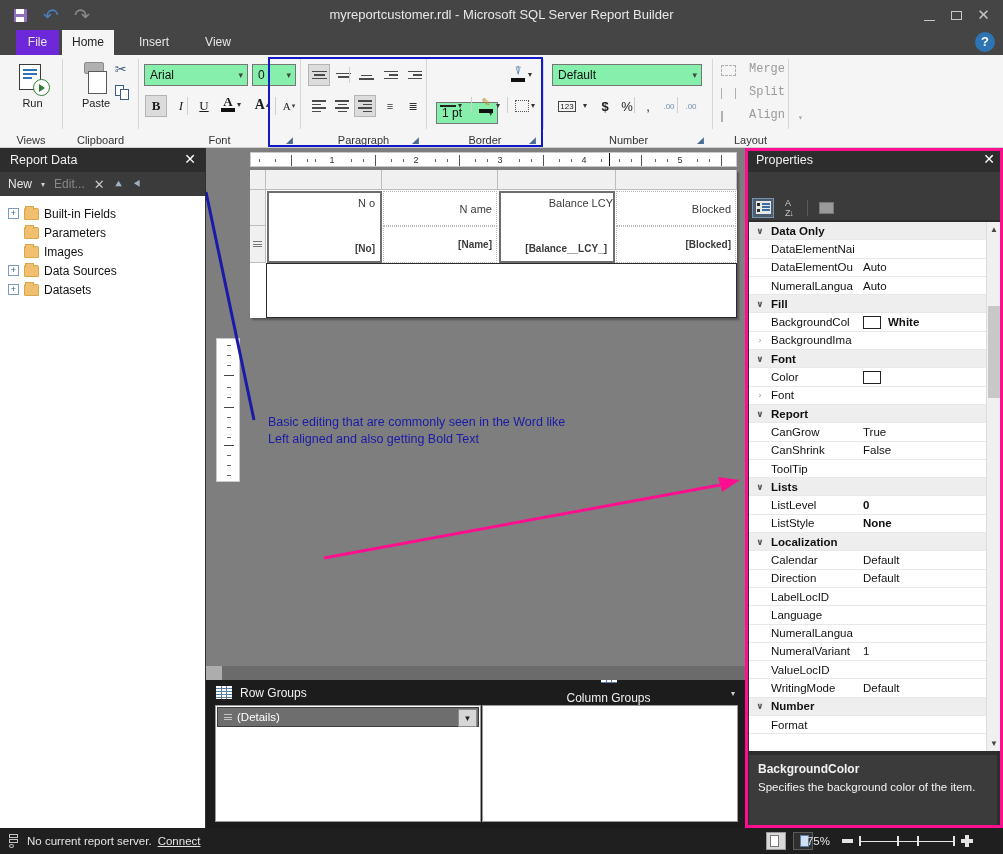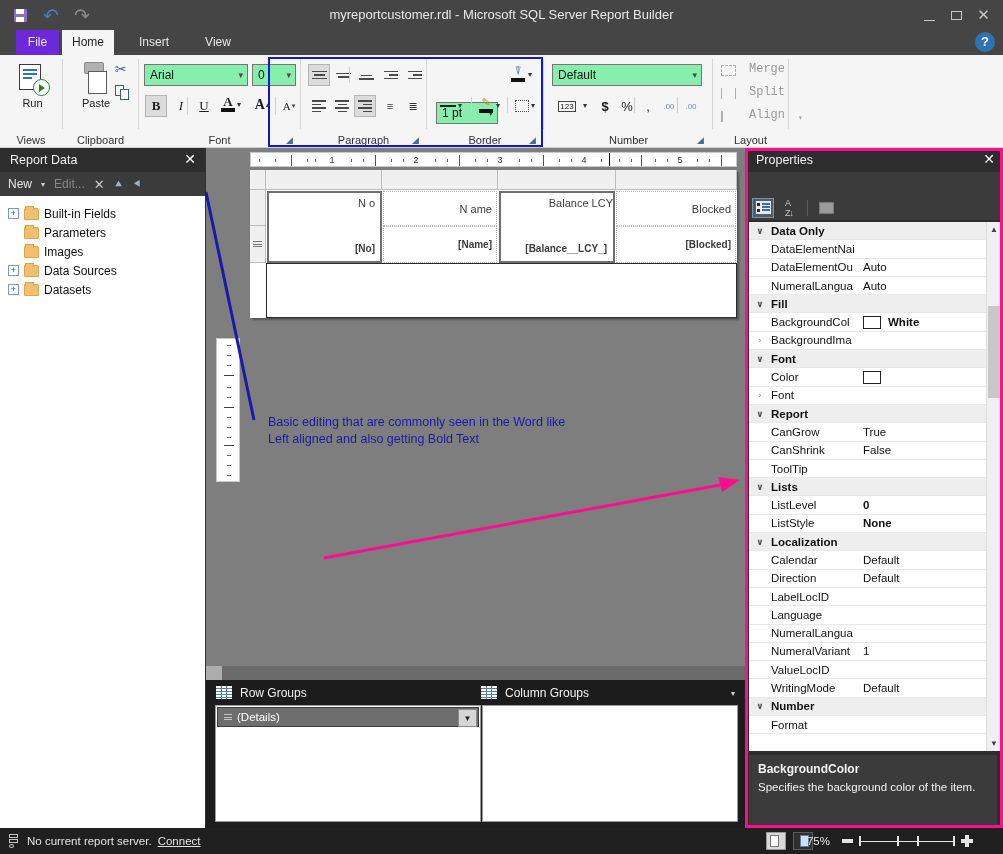--- a/index.html
+++ b/index.html
@@ -628,21 +628,21 @@
         <span class="gp-ico">
             <i style="top:2px"></i>
             <i style="top:5px"></i>
             <i style="top:8px"></i>
             <i style="top:11px"></i>
             <b style="left:5px"></b>
             <b style="left:10px"></b>
           </span>
         <span>Row Groups</span>
       </div>
-      <div class="gp-hdr" style="left:275px; width:255px;">
+      <div class="gp-hdr" style="left:275px; width:255px;flex-direction:column;">
         <span class="gp-ico">
             <i style="top:2px"></i>
             <i style="top:5px"></i>
             <i style="top:8px"></i>
             <i style="top:11px"></i>
             <b style="left:5px"></b>
             <b style="left:10px"></b>
           </span>
         <span>Column Groups</span>
       </div>

